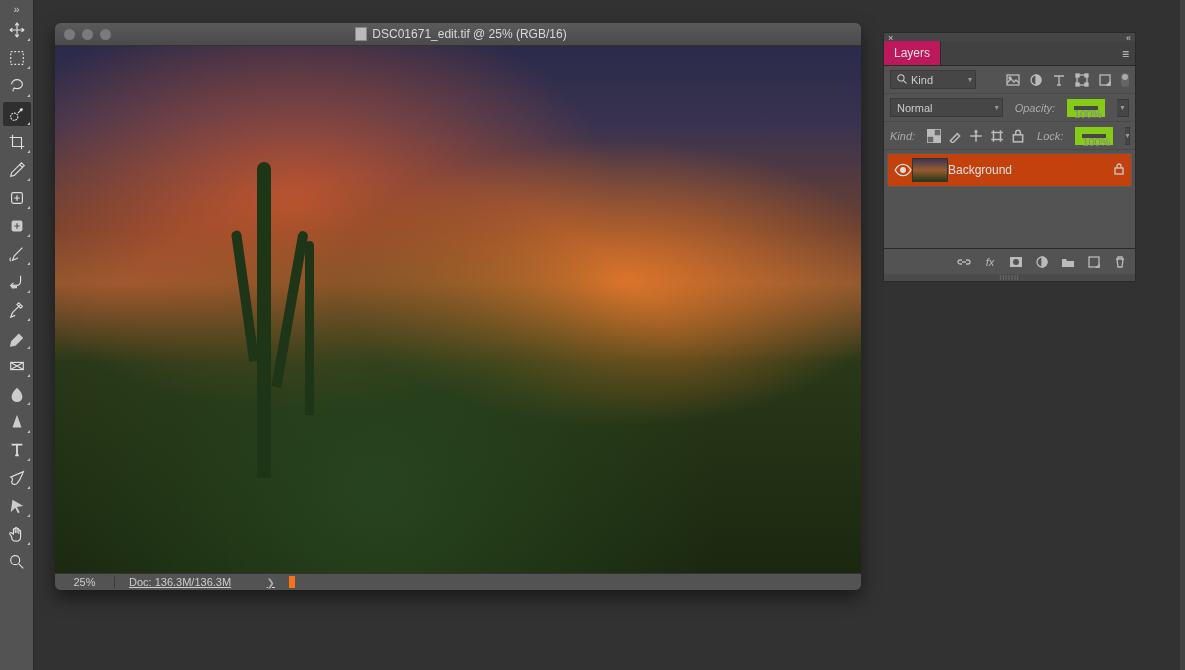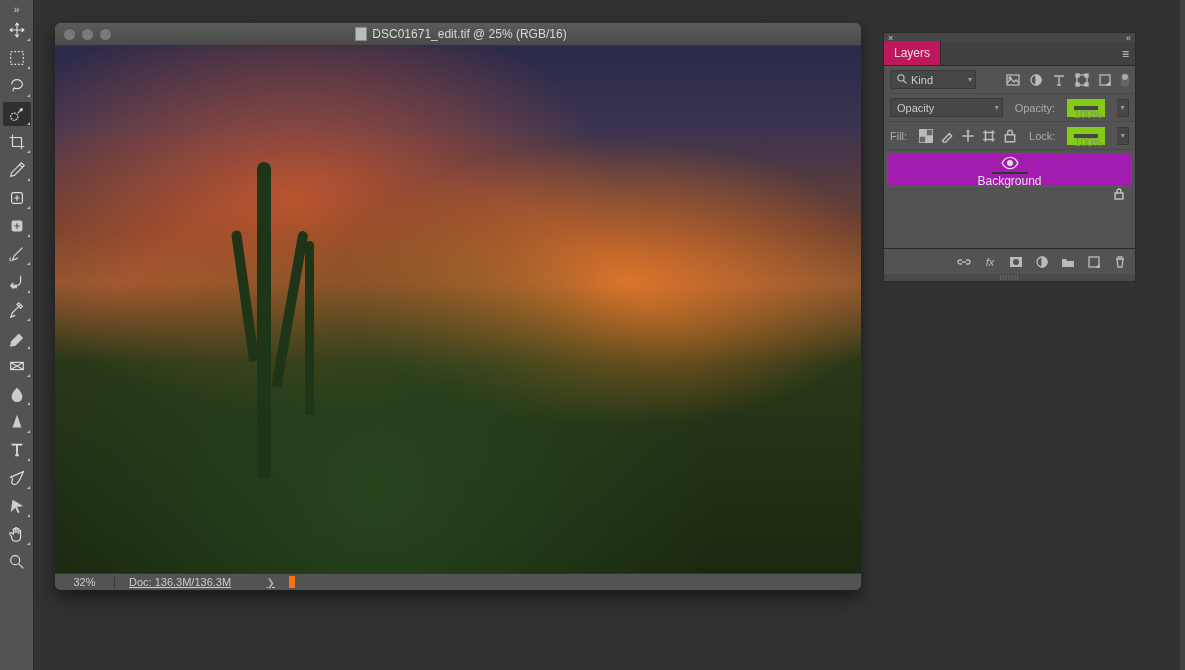--- a/index.html
+++ b/index.html
@@ -55,34 +55,34 @@
 
 .panel {
   position: absolute; left: 883px; top: 32px; width: 253px; height: 250px;
   background: #535353; border: 1px solid #2a2a2a; display:flex; flex-direction:column;
 }
 .panel-tabbar { height: 9px; background:#464646; display:flex; align-items:center; justify-content:space-between; padding:0 4px; font-size:9px; color:#ccc;}
 .panel-tabs { height: 24px; background: #414141; display:flex; align-items:flex-end; border-bottom:1px solid #2a2a2a;}
 .panel-tabs .tab { height:24px; padding: 5px 10px 4px; background:#be185d; color:#e0e0e0; font-size:12px; border-right:1px solid #2a2a2a;}
 .panel-tabs .menu { margin-left:auto; padding:4px 6px; color:#ccc; font-size:12px;}
 .panel-row { display:flex; align-items:center; padding: 4px 6px; gap:12px; height:28px; border-bottom:1px solid #494949;}
-.panel-row .label { color:#aaa; font-size:11px; }
+.panel-row .label { color:#aaa; font-size:11px;font-style:italic; }
 .select { background:#464646; border:1px solid #3a3a3a; color:#ccc; height:19px; display:flex; align-items:center; padding:0 16px 0 6px; position:relative; font-size:11px;}
 .select::after { content:"▾"; position:absolute; right:3px; font-size:8px; color:#999;}
 .filter-icons { display:flex; gap:9px; margin-left:auto; align-items:center;}
 .filter-icons span { width:14px; height:14px; display:flex; align-items:center; justify-content:center; color:#bbb; }
 .lock-icons { display:flex; gap:7px; align-items:center;}
 .lock-icons span { width:14px; height:14px; display:flex; align-items:center; justify-content:center; color:#bbb; font-size:11px;}
 .opacity-field { background:#464646; border:7px solid #84cc16; width:38px; height:18px; color:#888; text-align:center; font-size:11px; line-height:16px;}
 .dd { width:12px; height:18px; background:#464646; border:1px solid #3a3a3a; border-left:none; display:flex; align-items:center; justify-content:center; font-size:8px; color:#999;}
 
 .layer-list { flex:1; overflow:auto; padding:3px;}
 .layer-item {
-  height:34px; background:#a21caf; border:1px solid #5a5a5a; border-radius:2px;
-  display:flex; align-items:center; padding:0 6px; gap:0;flex-direction:column;
+  height:34px; background:#c2410c; border:1px solid #5a5a5a; border-radius:2px;
+  display:flex; align-items:center; padding:0 6px; gap:0;
 }
 .layer-item .eye { width:18px; height:18px; display:flex; align-items:center; justify-content:center; color:#ddd;}
 .layer-item .thumb { width:36px; height:24px; border:1px solid #333; background: linear-gradient(to bottom,#3a3555 0%, #9a5a30 50%, #283818 100%); }
 .layer-item .lname { color:#e0e0e0; font-size:12px; }
 .layer-item .lock { margin-left:auto; color:#ccc; font-size:12px;}
 
 .panel-footer { height:26px; border-top:1px solid #2a2a2a; background:#535353; display:flex; align-items:center; justify-content:flex-end; gap:12px; padding:0 8px;margin-top:9px;}
 .panel-footer span { width:14px; height:14px; display:flex; align-items:center; justify-content:center; color:#bbb; }
 .panel-grip { height:7px; text-align:center; font-size:7px; color:#777; letter-spacing:1px; background:#4a4a4a;}
 
@@ -237,21 +237,21 @@
   </div>
   <div class="canvas-area">
     <div class="photo">
       <div class="cactus" style="left:25%; bottom:18%; width:14px; height:60%;"></div>
       <div class="cactus" style="left:23%; bottom:40%; width:10px; height:25%; transform:rotate(-8deg);"></div>
       <div class="cactus" style="left:28.5%; bottom:35%; width:10px; height:30%; transform:rotate(10deg);"></div>
       <div class="cactus" style="left:31%; bottom:30%; width:9px; height:33%;"></div>
     </div>
   </div>
   <div class="statusbar">
-    <div class="zoom">32%</div>
+    <div class="zoom">25%</div>
     <div class="doc">
       <span>Doc: 136.3M/136.3M</span>
       <span class="chev">❯</span>
     </div>
   </div>
 </div>
 
 <div class="panel">
   <div class="panel-tabbar">
     <span>×</span>
@@ -305,29 +305,29 @@
           </svg>
         </span>
       <span style="width:8px;height:14px;background:#666;border-radius:4px;position:relative">
           <span style="position:absolute;top:1px;left:1px;width:6px;height:6px;background:#aaa;border-radius:50%"></span>
         </span>
     </div>
   </div>
 
   <div class="panel-row">
     <div class="select" style="flex:1">
-      <span>Opacity</span>
+      <span>Normal</span>
     </div>
     <span class="label">Opacity:</span>
     <div class="opacity-field">100%</div>
     <div class="dd">▾</div>
   </div>
 
   <div class="panel-row">
-    <span class="label">Fill:</span>
+    <span class="label">Kind:</span>
     <div class="lock-icons">
       <span>
           <svg viewBox="0 0 12 12">
             <rect x="0" y="0" width="6" height="6" fill="#bbb"></rect>
             <rect x="6" y="6" width="6" height="6" fill="#bbb"></rect>
             <rect x="6" y="0" width="6" height="6" fill="#666"></rect>
             <rect x="0" y="6" width="6" height="6" fill="#666"></rect>
           </svg>
         </span>
       <span>

